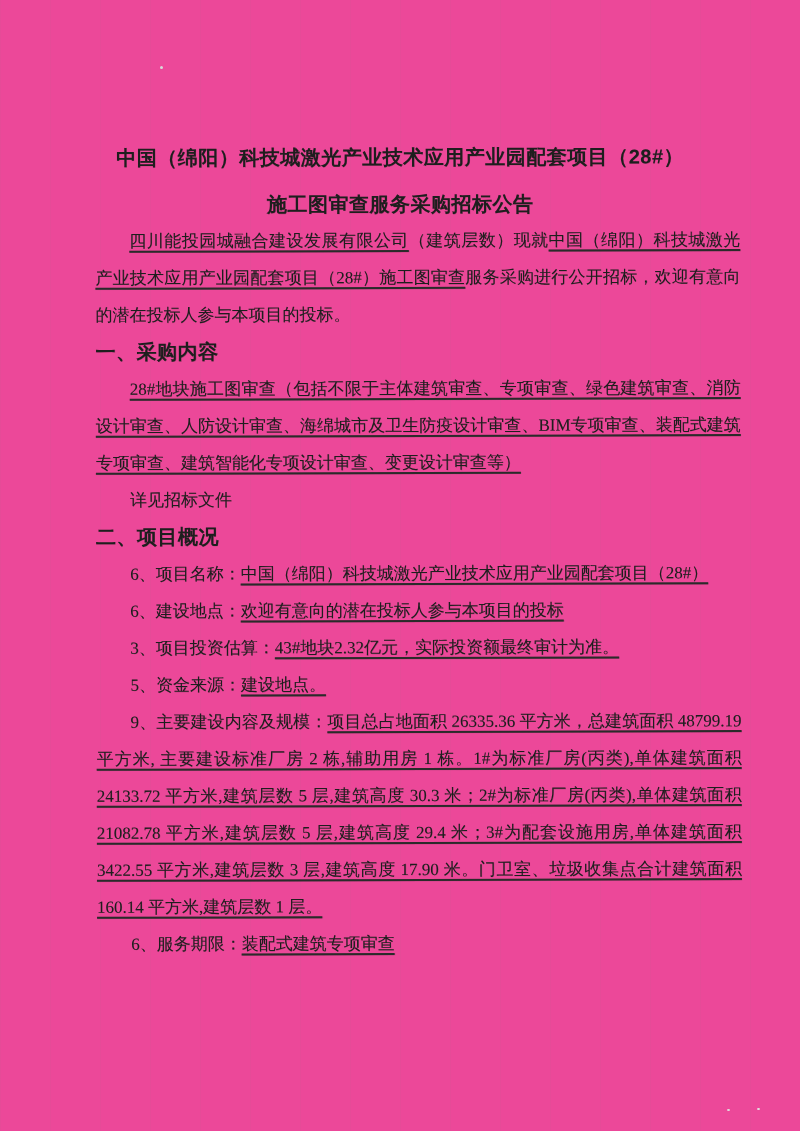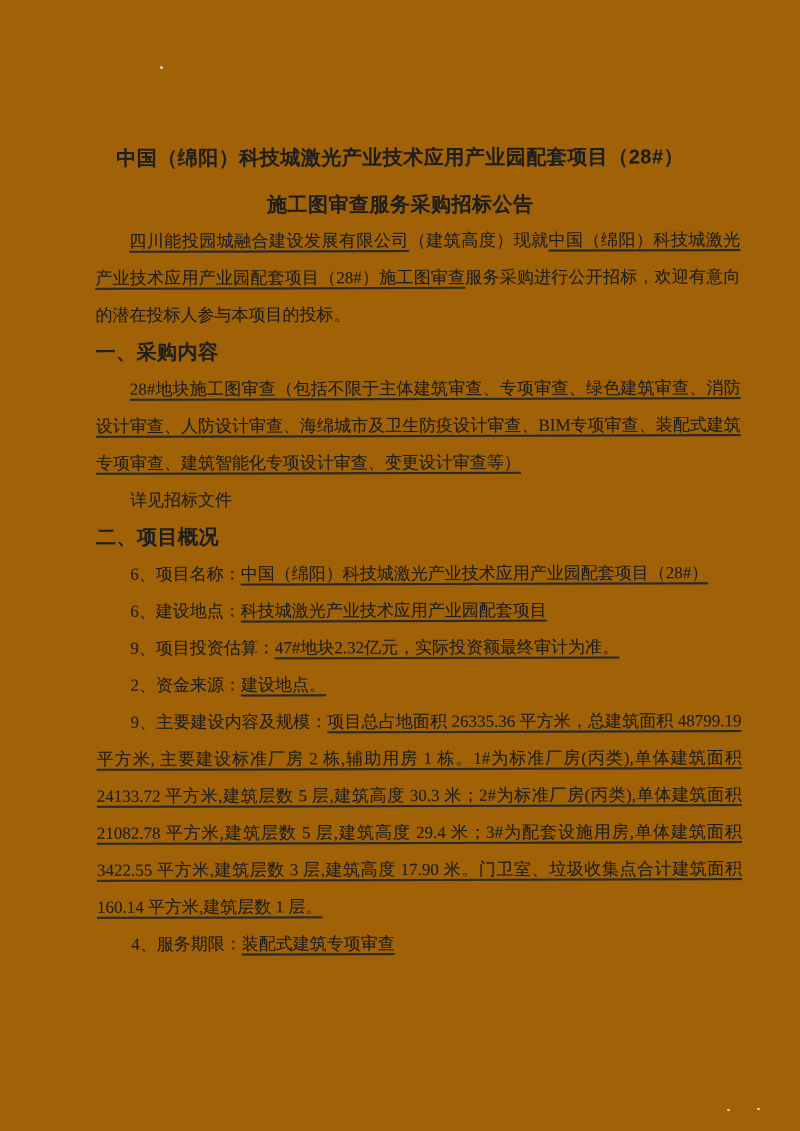--- a/index.html
+++ b/index.html
@@ -1,19 +1,19 @@
 <!DOCTYPE html>
 <html lang="zh"><head>
 <meta charset="utf-8">
 <style>
   html,body{margin:0;padding:0;background:#ffffff;}
   .page{
     position:relative;
     width:800px;height:1131px;
-    background:#a16207;
+    background:#ec4899;
     overflow:hidden;
     font-family:"Liberation Serif","DejaVu Serif",serif;
     color:#1e1e1e;
     text-shadow:0.3px 0.3px 0.6px rgba(45,45,45,0.35);
   }
   
   .scan-bands{
     position:absolute;inset:0;
     background:repeating-linear-gradient(to right,
       rgba(130,130,130,0.055) 0px, rgba(130,130,130,0.055) 1px,
@@ -69,37 +69,37 @@
   <span class="speck s3"></span>
 
   <div class="tilt">
     <div class="doc-title">
       <div>中国（绵阳）科技城激光产业技术应用产业园配套项目（28#）</div>
       <div>施工图审查服务采购招标公告</div>
     </div>
 
     <div class="body-block">
 
-      <p class="para"><span class="u">四川能投园城融合建设发展有限公司</span><span>（建筑高度）现就</span><span class="u">中国（绵阳）科技城激光产业技术应用产业园配套项目（28#）施工图审查</span><span>服务采购进行公开招标，欢迎有意向的潜在投标人参与本项目的投标。</span></p>
+      <p class="para"><span class="u">四川能投园城融合建设发展有限公司</span><span>（建筑层数）现就</span><span class="u">中国（绵阳）科技城激光产业技术应用产业园配套项目（28#）施工图审查</span><span>服务采购进行公开招标，欢迎有意向的潜在投标人参与本项目的投标。</span></p>
 
       <p class="heading">一、采购内容</p>
 
       <p class="para"><span class="u">28#地块施工图审查（包括不限于主体建筑审查、专项审查、绿色建筑审查、消防设计审查、人防设计审查、海绵城市及卫生防疫设计审查、BIM专项审查、装配式建筑专项审查、建筑智能化专项设计审查、变更设计审查等）</span></p>
 
       <p class="para">详见招标文件</p>
 
       <p class="heading">二、项目概况</p>
 
       <p class="item"><span>6、项目名称：</span><span class="u">中国（绵阳）科技城激光产业技术应用产业园配套项目（28#）</span></p>
 
-      <p class="item"><span>6、建设地点：</span><span class="u">科技城激光产业技术应用产业园配套项目</span></p>
+      <p class="item"><span>6、建设地点：</span><span class="u">欢迎有意向的潜在投标人参与本项目的投标</span></p>
 
-      <p class="item"><span>9、项目投资估算：</span><span class="u">47#地块2.32亿元，实际投资额最终审计为准。</span></p>
+      <p class="item"><span>3、项目投资估算：</span><span class="u">43#地块2.32亿元，实际投资额最终审计为准。</span></p>
 
-      <p class="item"><span>2、资金来源：</span><span class="u">建设地点。</span></p>
+      <p class="item"><span>5、资金来源：</span><span class="u">建设地点。</span></p>
 
       <p class="item"><span>9、主要建设内容及规模：</span><span class="u">项目总占地面积 26335.36 平方米，总建筑面积 48799.19 平方米, 主要建设标准厂房 2 栋,辅助用房 1 栋。1#为标准厂房(丙类),单体建筑面积 24133.72 平方米,建筑层数 5 层,建筑高度 30.3 米；2#为标准厂房(丙类),单体建筑面积 21082.78 平方米,建筑层数 5 层,建筑高度 29.4 米；3#为配套设施用房,单体建筑面积 3422.55 平方米,建筑层数 3 层,建筑高度 17.90 米。门卫室、垃圾收集点合计建筑面积 160.14 平方米,建筑层数 1 层。</span></p>
 
-      <p class="item"><span>4、服务期限：</span><span class="u">装配式建筑专项审查</span></p>
+      <p class="item"><span>6、服务期限：</span><span class="u">装配式建筑专项审查</span></p>
 
     </div>
   </div>
 </div>
 
 </body></html>

